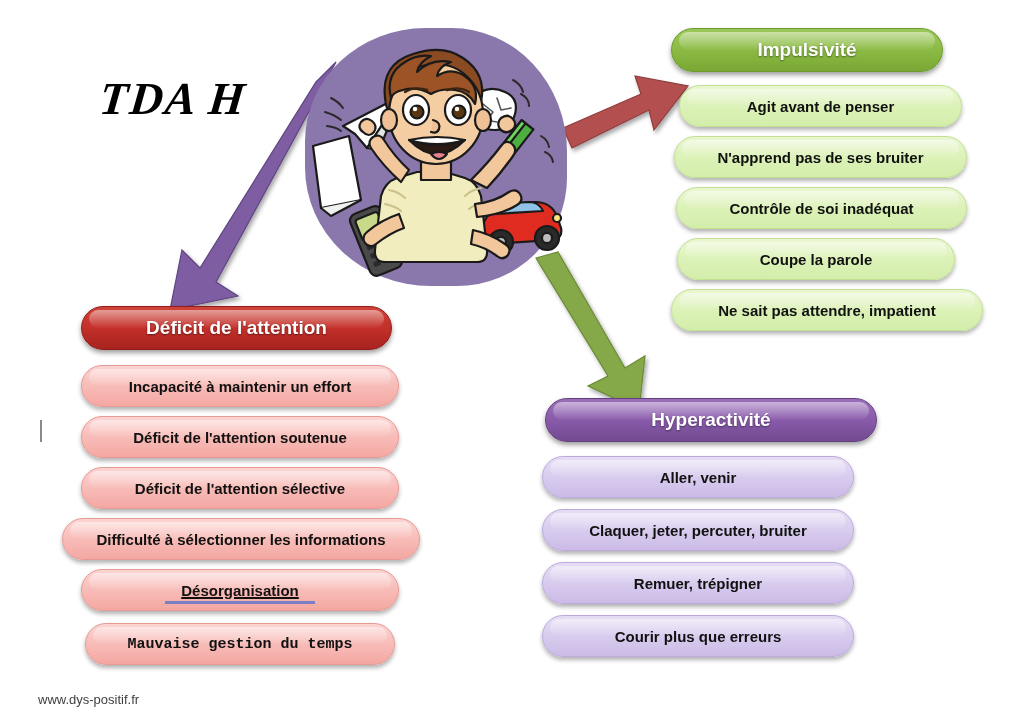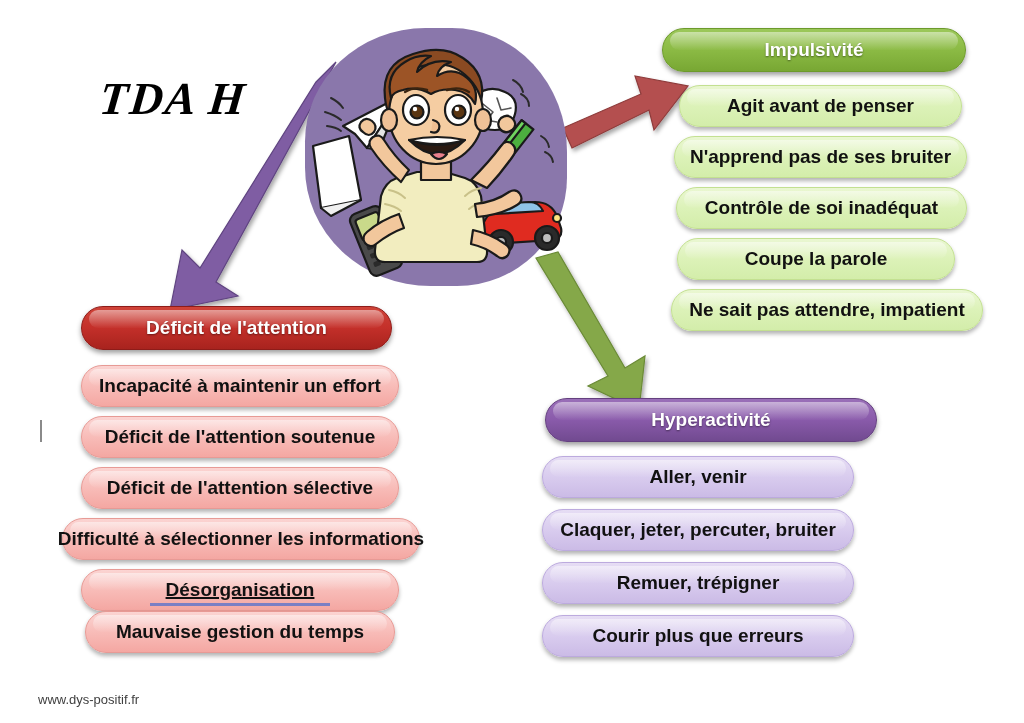--- a/index.html
+++ b/index.html
@@ -62,21 +62,21 @@
   .header-pill {
     height: 44px;
     font-size: 19px;
     font-weight: bold;
     color: #ffffff;
     text-shadow: 0 1px 2px rgba(0,0,0,0.45);
     box-shadow: 0 3px 5px rgba(0,0,0,0.38);
   }
   .item-pill {
     height: 42px;
-    font-size: 19px;
+    font-size: 15px;
     font-weight: bold;
     color: #111111;
     box-shadow: 0 3px 4px rgba(0,0,0,0.30);
   }
   .pill .gloss {
     position: absolute;
     left: 7px; right: 7px; top: 3px;
     height: 42%;
     border-radius: 999px;
     background: linear-gradient(to bottom, rgba(255,255,255,0.48), rgba(255,255,255,0.02));
@@ -92,21 +92,21 @@
     border: 1px solid #8e1c19;
   }
   .pink {
     background: linear-gradient(to bottom, #fbd4d2 0%, #f8bcb8 50%, #f4a7a2 100%);
     border: 1px solid #e79a95;
   }
 
   
   #col-impulsivity { left: 662px; top: 28px; width: 330px; }
   #hdr-impulsivity {
-    width: 304px; 
+    width: 272px; margin-left: 9px;
     background: linear-gradient(to bottom, #9cc85a 0%, #8cbb45 48%, #78a733 100%);
     border: 1px solid #6c9a2b;
   }
   .lightgreen {
     background: linear-gradient(to bottom, #eaf7d2 0%, #dcf2b8 50%, #d3edaa 100%);
     border: 1px solid #c3e091;
   }
 
   
   #col-hyperactivity { left: 536px; top: 398px; width: 330px; }
@@ -313,21 +313,21 @@
     <div class="pill item-pill pink" style="width:358px; margin-left:-8px; margin-top:9px;">
       <span class="gloss"></span>
       <span class="txt">Difficulté à sélectionner les informations</span>
     </div>
 
     <div class="pill item-pill pink" style="width:318px; margin-left:11px; margin-top:9px;">
       <span class="gloss"></span>
       <span class="txt link-underline">Désorganisation</span>
     </div>
 
-    <div class="pill item-pill pink" style="width:310px; margin-left:15px; ">
+    <div class="pill item-pill pink" style="width:310px; margin-left:15px; margin-top:12px;font-family:Liberation Mono, monospace;">
       <span class="gloss"></span>
       <span class="txt">Mauvaise gestion du temps</span>
     </div>
   </div>
 
   <div class="column" id="col-impulsivity">
     <div class="pill header-pill" id="hdr-impulsivity">
       <span class="gloss"></span>
       <span class="txt">Impulsivité</span>
     </div>

